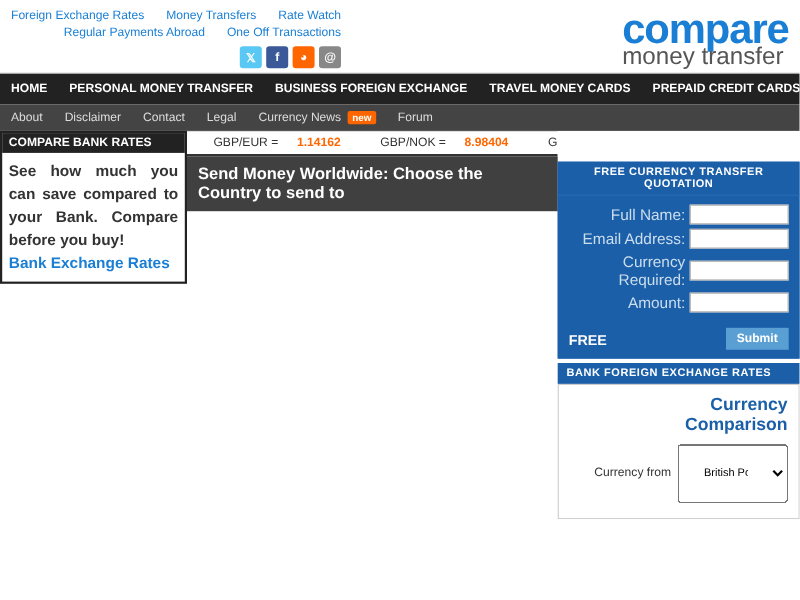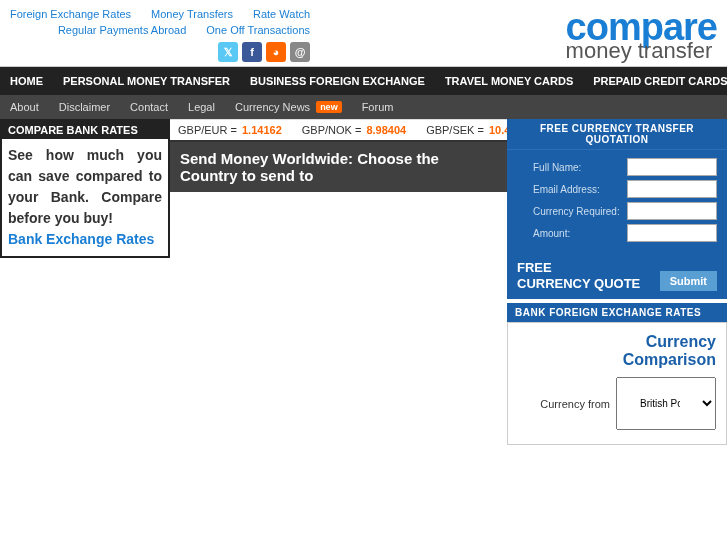--- a/index.html
+++ b/index.html
@@ -29,29 +29,29 @@
     #sub-nav { background: #444; display: flex; align-items: center; height: 24px; gap: 0; }
     .sub-nav-item { color: #ddd; padding: 0 10px; font-size: 11px; cursor: pointer; height: 24px; display: flex; align-items: center; text-align: center; }
     .new-badge { background: #f60; color: #fff; font-size: 9px; font-weight: bold; padding: 1px 4px; margin-left: 6px; border-radius: 2px; }
     #compare-box { border: 2px solid #222; margin-bottom: 8px; }
     #compare-box-title { background: #222; color: #fff; font-weight: bold; font-size: 11px; padding: 3px 6px; }
     #compare-box-body { padding: 6px; font-size: 14px; color: #333; line-height: 1.5; text-align: justify; font-weight: bold; }
     #compare-box-body a { color: #1a7fd4; cursor: pointer; }
 
     
     #ticker { background: #fff; border-top: 1px solid #ddd; border-bottom: 2px solid #333; padding: 4px 8px; display: flex; gap: 20px; overflow: hidden; font-size: 11px; white-space: nowrap; }
-    .ticker-item { display: flex; gap: 5px; }
+    .ticker-item { display: flex; gap: 17px; margin-left: 16px; }
     .ticker-label { color: #333; }
     .ticker-value { color: #f60; font-weight: bold; }
     #send-money-header { background: #404040; color: #fff; font-size: 15px; font-weight: bold; padding: 8px 10px; margin-bottom: 0; }
     #quotation-box { background: #1a5fa8; color: #fff; padding: 0; margin: 0; }
-    #quotation-title { background: #1a5fa8; color: #fff; font-size: 10px; font-weight: bold; padding: 4px 8px; text-align: center; border-bottom: 1px solid #2a6fb8; letter-spacing: 0.5px; }
+    #quotation-title { background: #1a5fa8; color: #fff; font-size: 10px; font-weight: bold; padding: 4px 8px; text-align: center; border-bottom: 1px solid #2a6fb8; letter-spacing: 0.5px; margin-top: 28px; }
     #quotation-form { background: #1a5fa8; padding: 8px 10px; }
     .form-row { display: flex; align-items: center; margin-bottom: 4px; justify-content: flex-end; }
-    .form-label { color: #cde; font-size: 10px; margin-right: 4px; min-width: 90px; }
+    .form-label { color: #cde; font-size: 14px; text-align: right; margin-right: 4px; min-width: 90px; }
     .form-input { width: 90px; height: 18px; font-size: 10px; border: 1px solid #aaa; padding: 1px 3px; }
     #free-quote-section { background: #1a5fa8; padding: 6px 10px 8px 10px; }
     #free-quote-text { color: #fff; font-size: 13px; font-weight: bold; line-height: 1.2; }
     #submit-btn { background: #5a9fd4; color: #fff; border: none; padding: 4px 10px; font-size: 11px; font-weight: bold; cursor: pointer; float: right; margin-top: -20px; }
     #bank-rates-title { background: #1a5fa8; color: #fff; font-size: 10px; font-weight: bold; padding: 4px 8px; text-align: left; letter-spacing: 0.5px; margin-top: 4px; }
     #currency-comparison { border: 1px solid #ccc; padding: 10px; text-align: right; }
     #cc-title { color: #1a5fa8; font-size: 16px; font-weight: bold; text-align: right; margin-bottom: 8px; }
     .cc-row { display: flex; align-items: center; justify-content: flex-end; gap: 6px; margin-bottom: 4px; font-size: 11px; color: #333; }
     .cc-row select { font-size: 10px; padding: 19px; width: 100px; }
 
@@ -166,21 +166,20 @@
             <input class="form-input" type="text" style="">
           </div>
           <div class="form-row">
             <span class="form-label">Amount:</span>
             <input class="form-input" type="text" style="">
           </div>
         </div>
         <div id="free-quote-section" class="clearfix">
           <div id="free-quote-text">
             <span>FREE</span><br>
-            <span>CURRENCY QUOTE</span>
           </div>
           <button id="submit-btn">Submit</button>
         </div>
       </div>
 
       <div id="bank-rates-title">BANK FOREIGN EXCHANGE RATES</div>
 
       <div id="currency-comparison">
         <div id="cc-title">
           <span>Currency</span><br>

